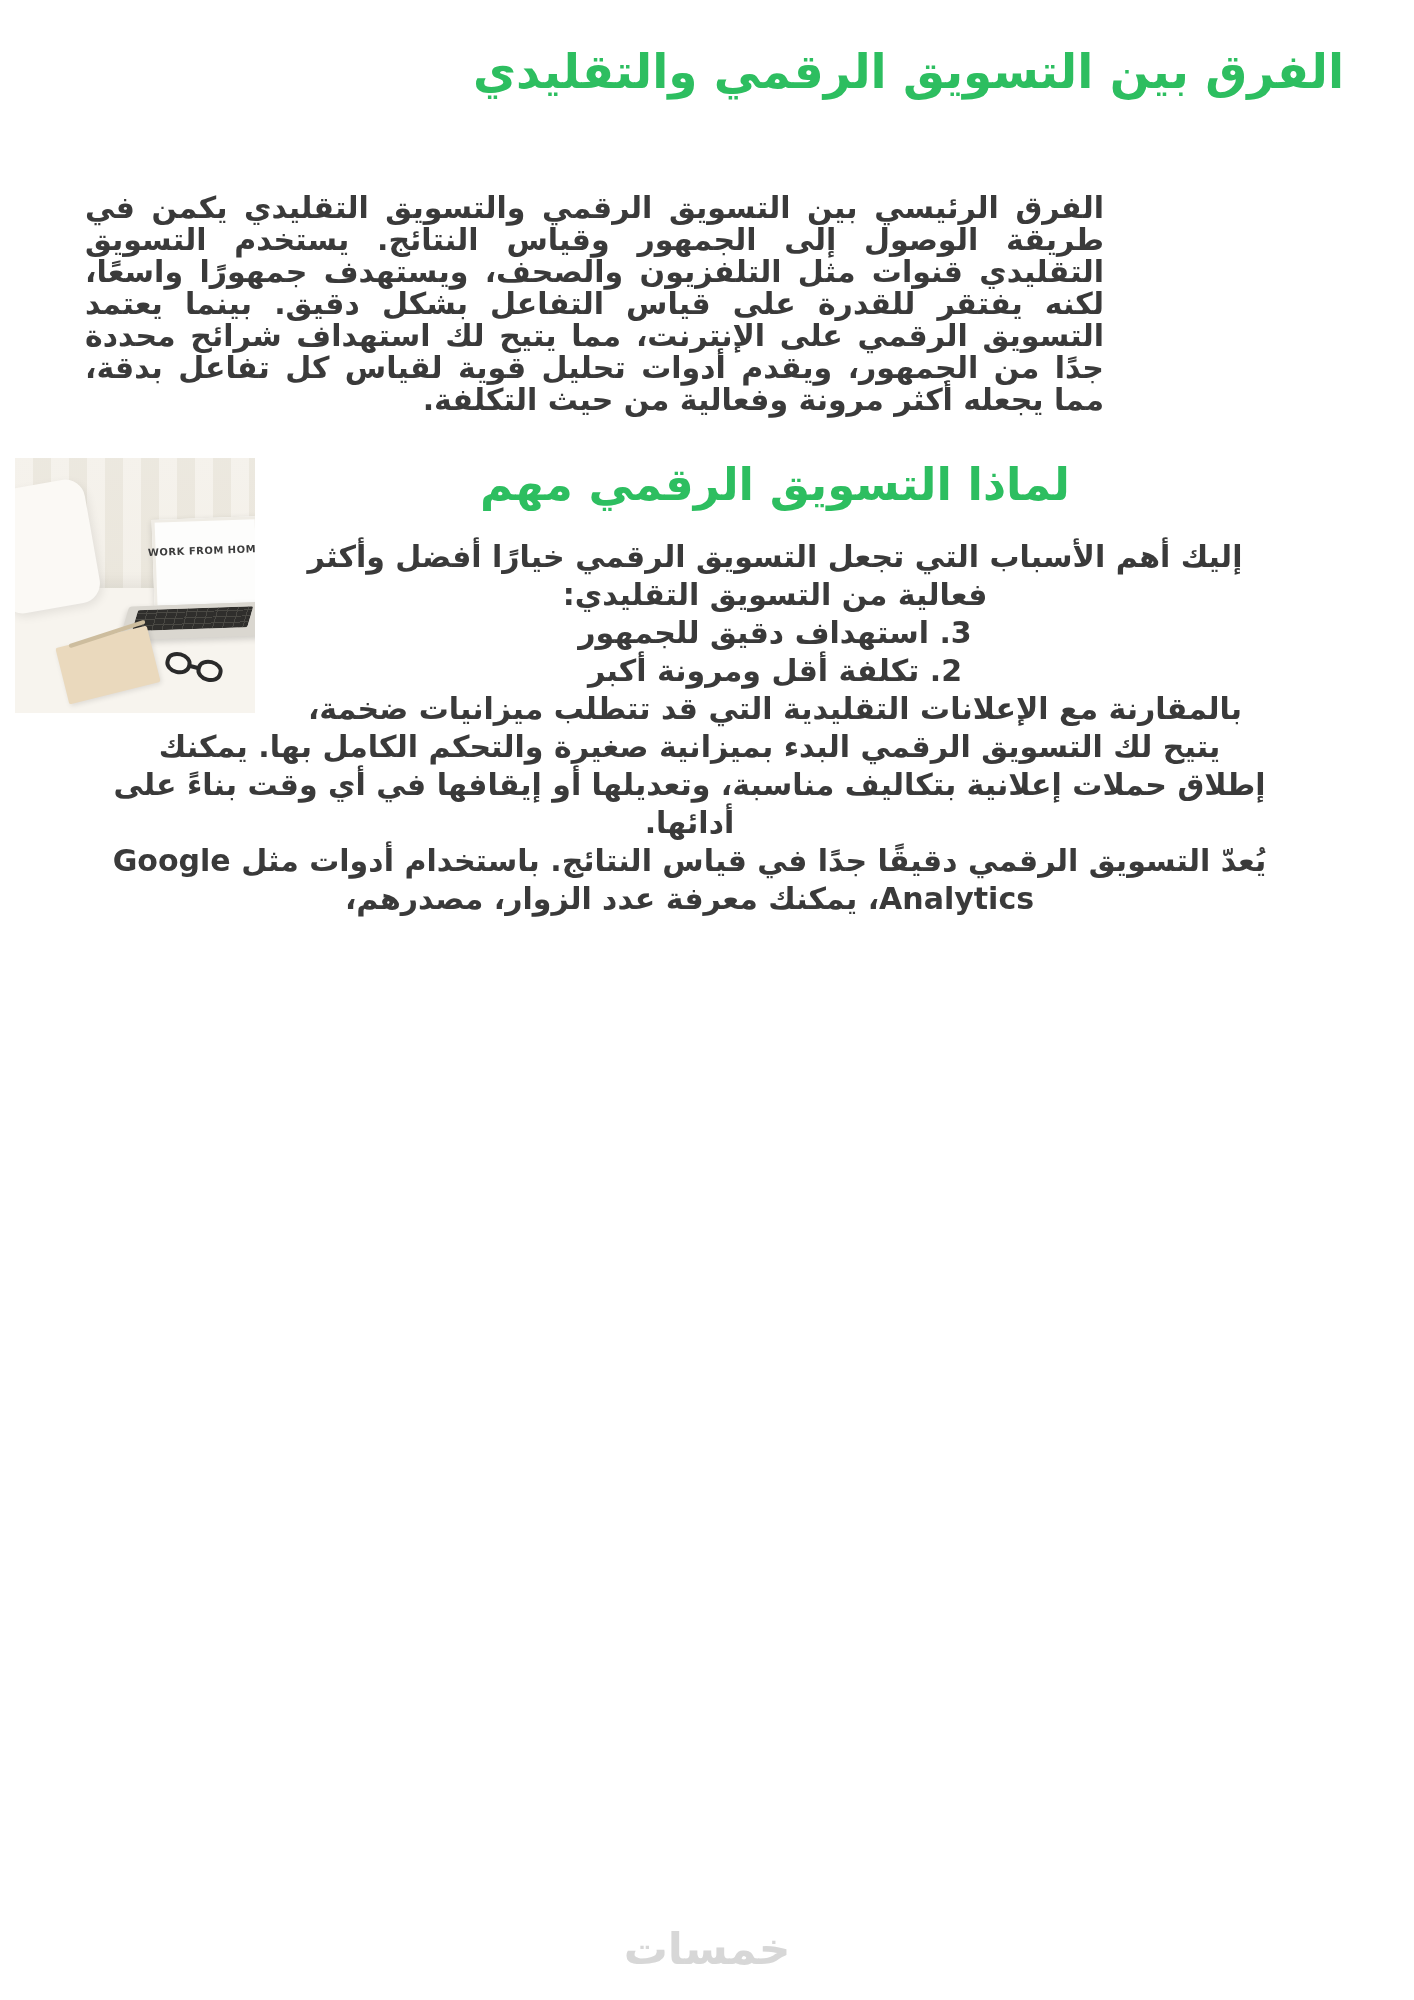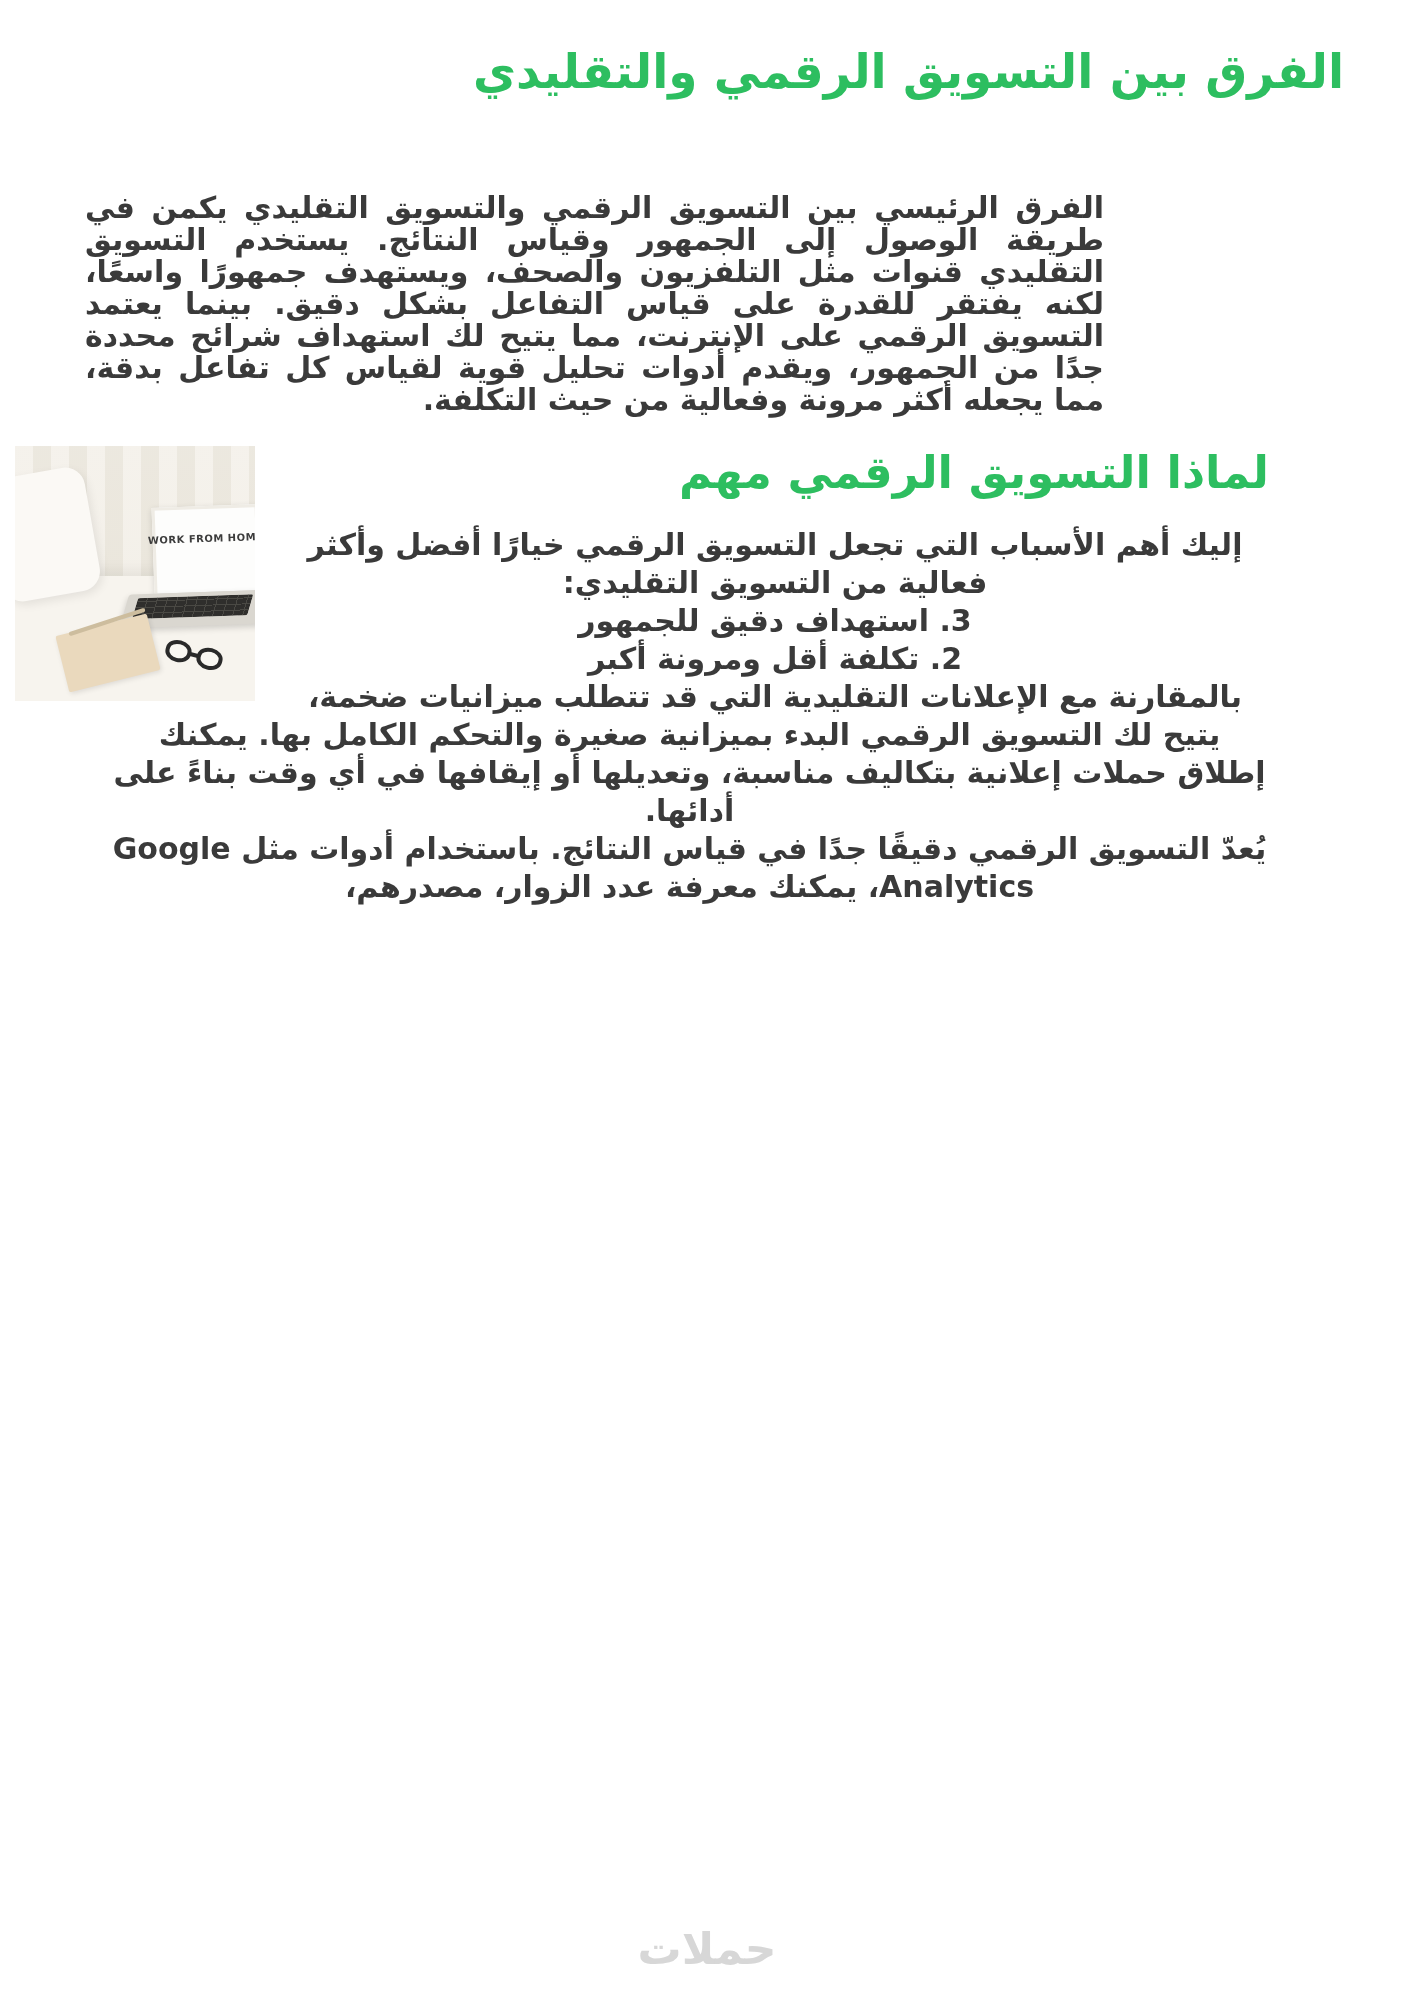--- a/index.html
+++ b/index.html
@@ -18,24 +18,24 @@
     margin:92px 310px 0 85px; direction:rtl;
     text-align:justify; text-align-last:right;
     font-size:30px; font-weight:bold; line-height:32px;
     color:var(--text-dark, #3a3a3a);
   }
   .section2 {
     margin-top:18px; padding:0 145px 0 110px; direction:rtl;
     color:var(--text-dark, #3a3a3a);
   }
   .section-title {
-    text-align:right; direction:rtl;
+    text-align:center; direction:rtl;
     font-size:45px; font-weight:bold; line-height:1.2;
     color:var(--heading-green, #2dbe60);
-    margin:30px 0 26px;
+    margin:42px 0 26px;
   }
   .section2 p {
     text-align:center; direction:rtl;
     font-size:30px; font-weight:bold; line-height:38px;
   }
   .brand { direction:ltr; unicode-bidi:embed; font-weight:bold; }
 
   
   .photo {
     float:left; width:240px; height:255px; position:relative; overflow:hidden;
@@ -135,13 +135,13 @@
 
   <p>3. استهداف دقيق للجمهور</p>
 
   <p>2. تكلفة أقل ومرونة أكبر</p>
   <p>بالمقارنة مع الإعلانات التقليدية التي قد تتطلب ميزانيات ضخمة، يتيح لك التسويق الرقمي البدء بميزانية صغيرة والتحكم الكامل بها. يمكنك إطلاق حملات إعلانية بتكاليف مناسبة، وتعديلها أو إيقافها في أي وقت بناءً على أدائها.</p>
 
   <p><span>يُعدّ التسويق الرقمي دقيقًا جدًا في قياس النتائج. باستخدام أدوات مثل </span><span class="brand">Google Analytics</span><span>، يمكنك معرفة عدد الزوار، مصدرهم،</span></p>
 
 </div>
 
-<div class="watermark">حملات</div>
+<div class="watermark">خمسات</div>
 
 </body></html>

